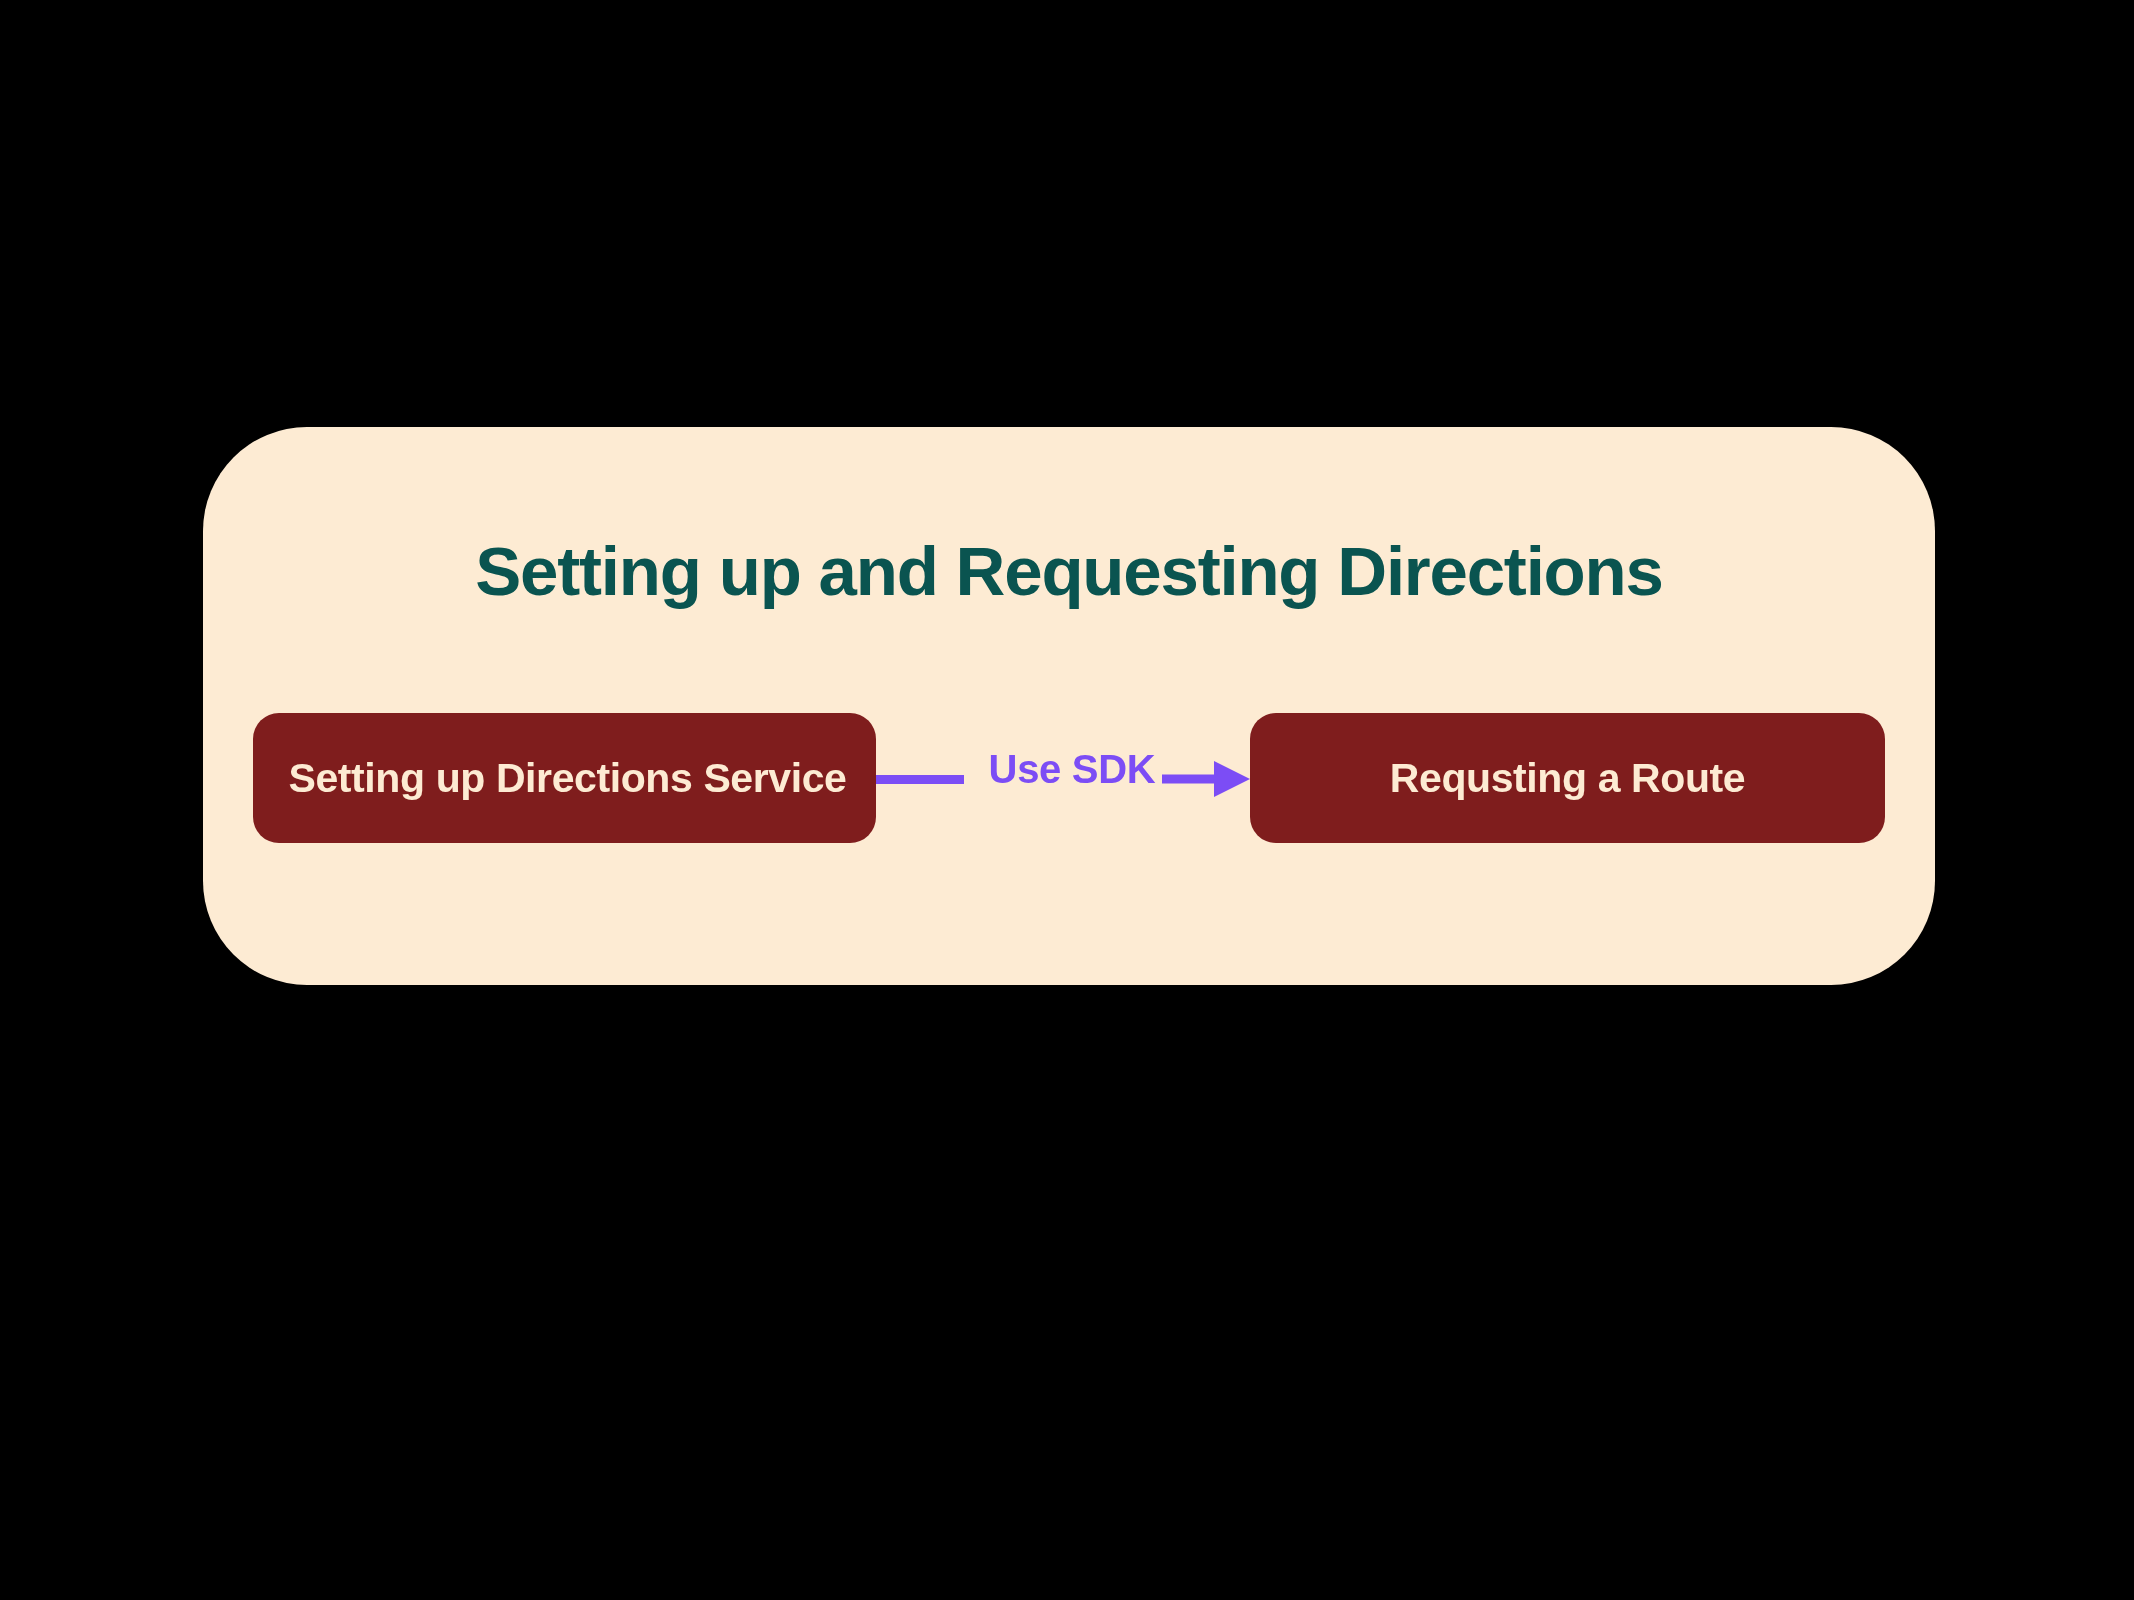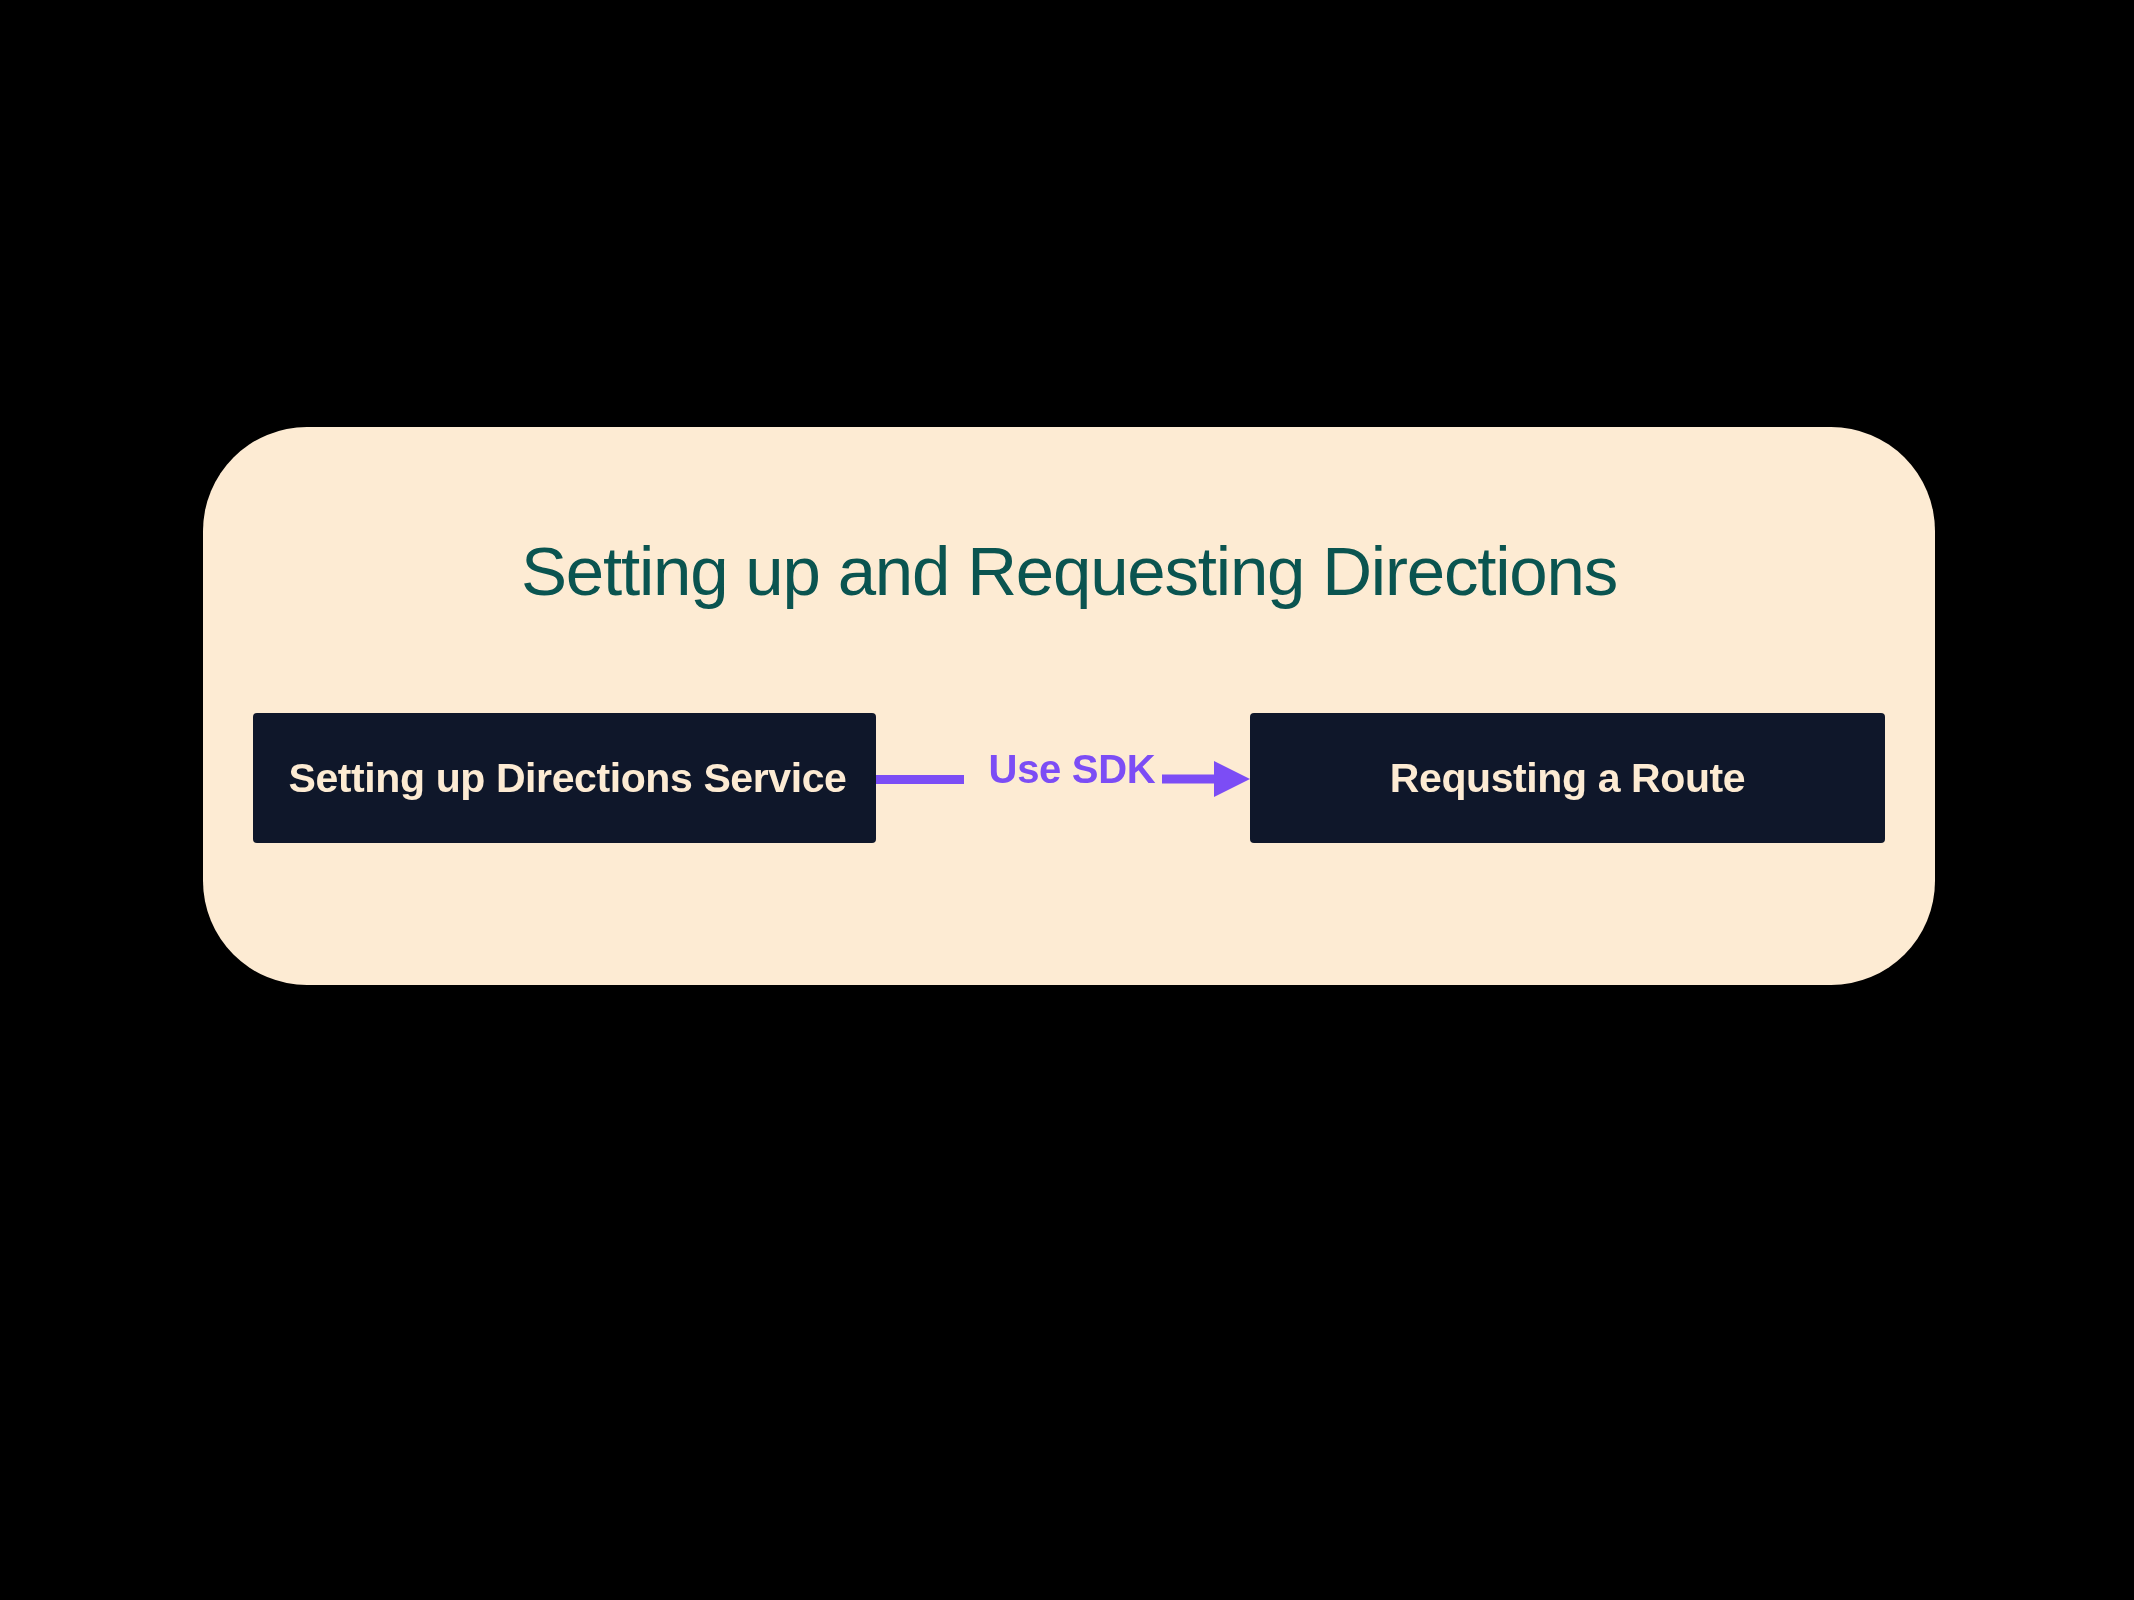--- a/index.html
+++ b/index.html
@@ -34,42 +34,42 @@
   }
 
   
   #title {
     position: absolute;
     left: 0;
     top: 110px;
     width: 100%;
     text-align: center;
     font-size: 69px;
-    font-weight: 400;
+    font-weight: 700;
     letter-spacing: -1.2px;
     color: #0A5450;
     line-height: 1;
     white-space: nowrap;
   }
 
   
   #flow {
     position: absolute;
     left: 0;
     top: 286px;
     width: 100%;
     height: 130px;
   }
 
   .node {
     position: absolute;
     top: 0;
     height: 130px;
-    background: #0f172a;
-    border-radius: 4px;
+    background: #7f1d1d;
+    border-radius: 26px;
     display: flex;
     align-items: center;
     justify-content: center;
     box-sizing: border-box;
   }
   .node-label {
     color: #FDEBD3;
     font-size: 41px;
     font-weight: 700;
     letter-spacing: -0.4px;

